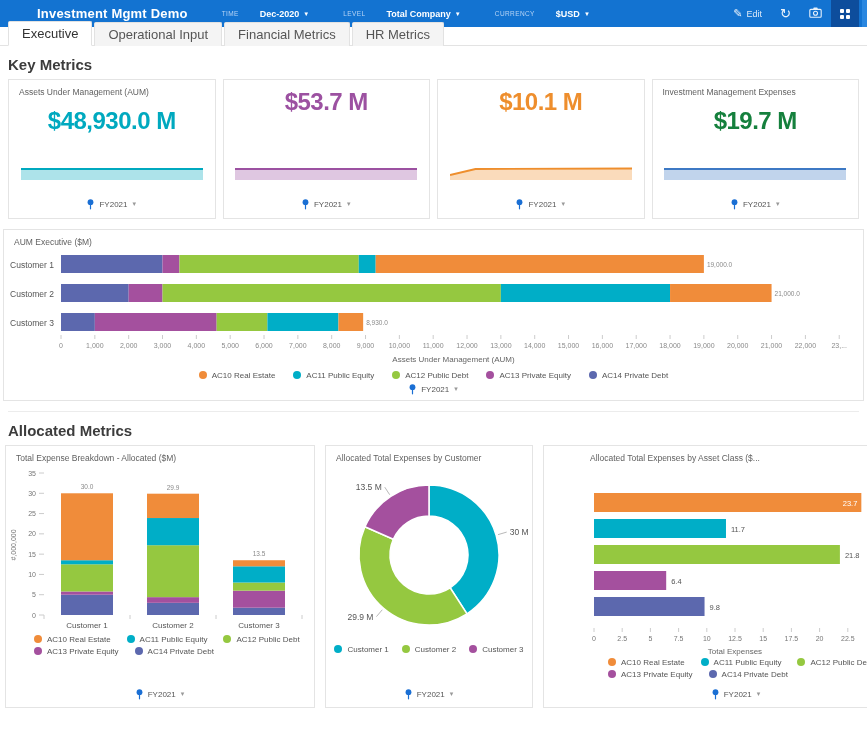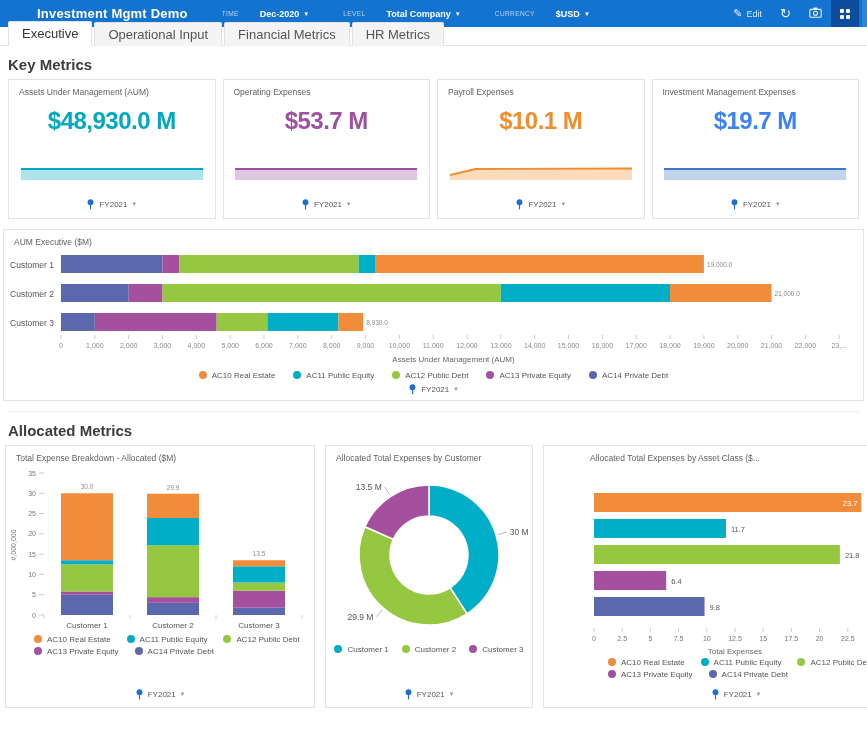--- a/index.html
+++ b/index.html
@@ -123,54 +123,52 @@
       <div class="pfooter">
         <svg width="7" height="11">
           <circle cx="3.5" cy="3.2" r="2.9" fill="#1a6fd4"></circle>
           <rect x="2.9" y="5.2" width="1.2" height="5.2" rx="0.6" fill="#1a6fd4"></rect>
         </svg>
         <span class="plabel">FY2021</span>
         <span class="pcaret">▾</span>
       </div>
     </div>
     <div class="card kpi-card">
-      <div class="card-title">Operating Expenses</div>
       <div class="kpi-value" style="color: rgb(156, 81, 161);">$53.7 M</div>
       <svg width="182" height="16" class="spark">
         <path d="M 0,4 L 182,4 L 182,15 L 0,15 Z" fill="#9c51a1" opacity="0.32"></path>
         <polyline points="0,4 182,4" fill="none" stroke="#9c51a1" stroke-width="1.8"></polyline>
       </svg>
       <div class="pfooter">
         <svg width="7" height="11">
           <circle cx="3.5" cy="3.2" r="2.9" fill="#1a6fd4"></circle>
           <rect x="2.9" y="5.2" width="1.2" height="5.2" rx="0.6" fill="#1a6fd4"></rect>
         </svg>
         <span class="plabel">FY2021</span>
         <span class="pcaret">▾</span>
       </div>
     </div>
     <div class="card kpi-card">
-      <div class="card-title">Payroll Expenses</div>
       <div class="kpi-value" style="color: rgb(238, 142, 45);">$10.1 M</div>
       <svg width="182" height="16" class="spark">
         <path d="M 0,10 L 25.480000000000004,4 L 182,3.5 L 182,15 L 0,15 Z" fill="#ee8e2d" opacity="0.32"></path>
         <polyline points="0,10 25.480000000000004,4 182,3.5" fill="none" stroke="#ee8e2d" stroke-width="1.8"></polyline>
       </svg>
       <div class="pfooter">
         <svg width="7" height="11">
           <circle cx="3.5" cy="3.2" r="2.9" fill="#1a6fd4"></circle>
           <rect x="2.9" y="5.2" width="1.2" height="5.2" rx="0.6" fill="#1a6fd4"></rect>
         </svg>
         <span class="plabel">FY2021</span>
         <span class="pcaret">▾</span>
       </div>
     </div>
     <div class="card kpi-card">
       <div class="card-title">Investment Management Expenses</div>
-      <div class="kpi-value" style="color: #3b82f6;">$19.7 M</div>
+      <div class="kpi-value" style="color: #15803d;">$19.7 M</div>
       <svg width="182" height="16" class="spark">
         <path d="M 0,4 L 182,4 L 182,15 L 0,15 Z" fill="#3d79c4" opacity="0.32"></path>
         <polyline points="0,4 182,4" fill="none" stroke="#3d79c4" stroke-width="1.8"></polyline>
       </svg>
       <div class="pfooter">
         <svg width="7" height="11">
           <circle cx="3.5" cy="3.2" r="2.9" fill="#1a6fd4"></circle>
           <rect x="2.9" y="5.2" width="1.2" height="5.2" rx="0.6" fill="#1a6fd4"></rect>
         </svg>
         <span class="plabel">FY2021</span>

